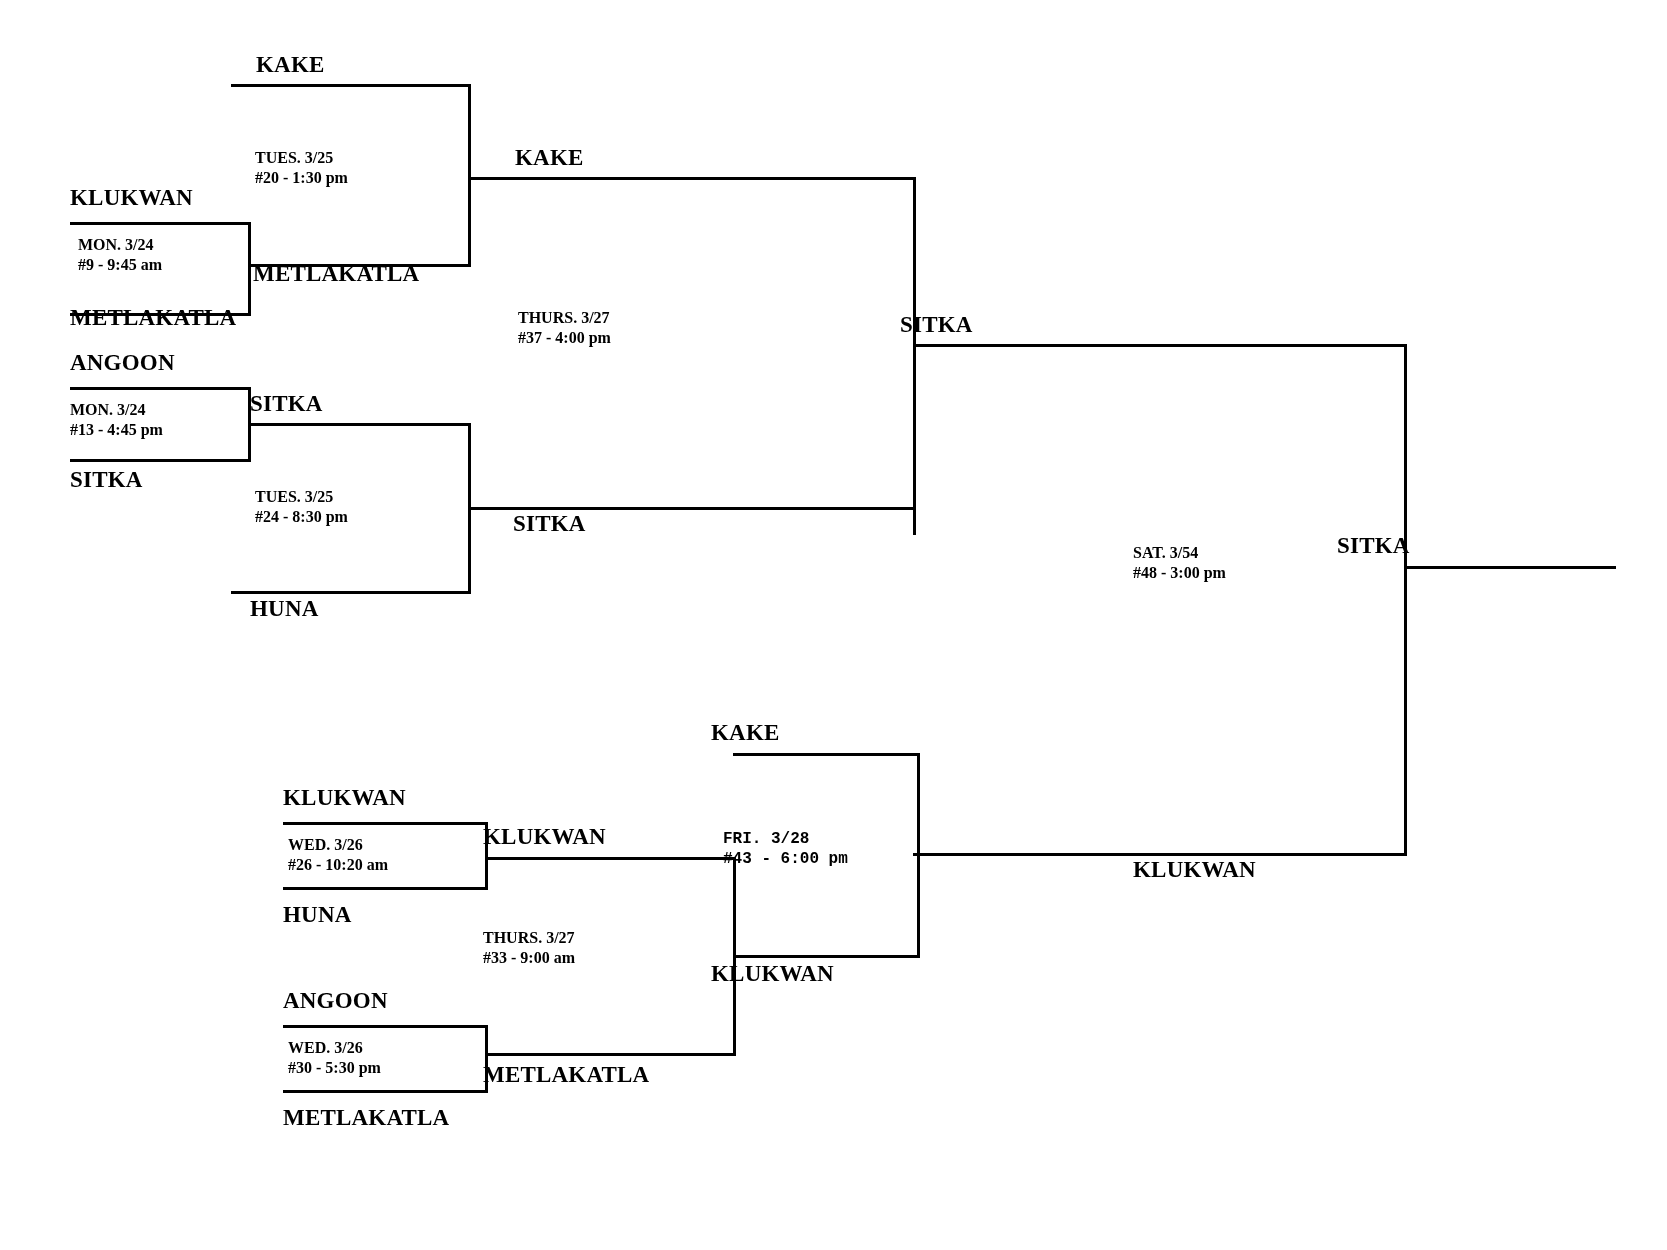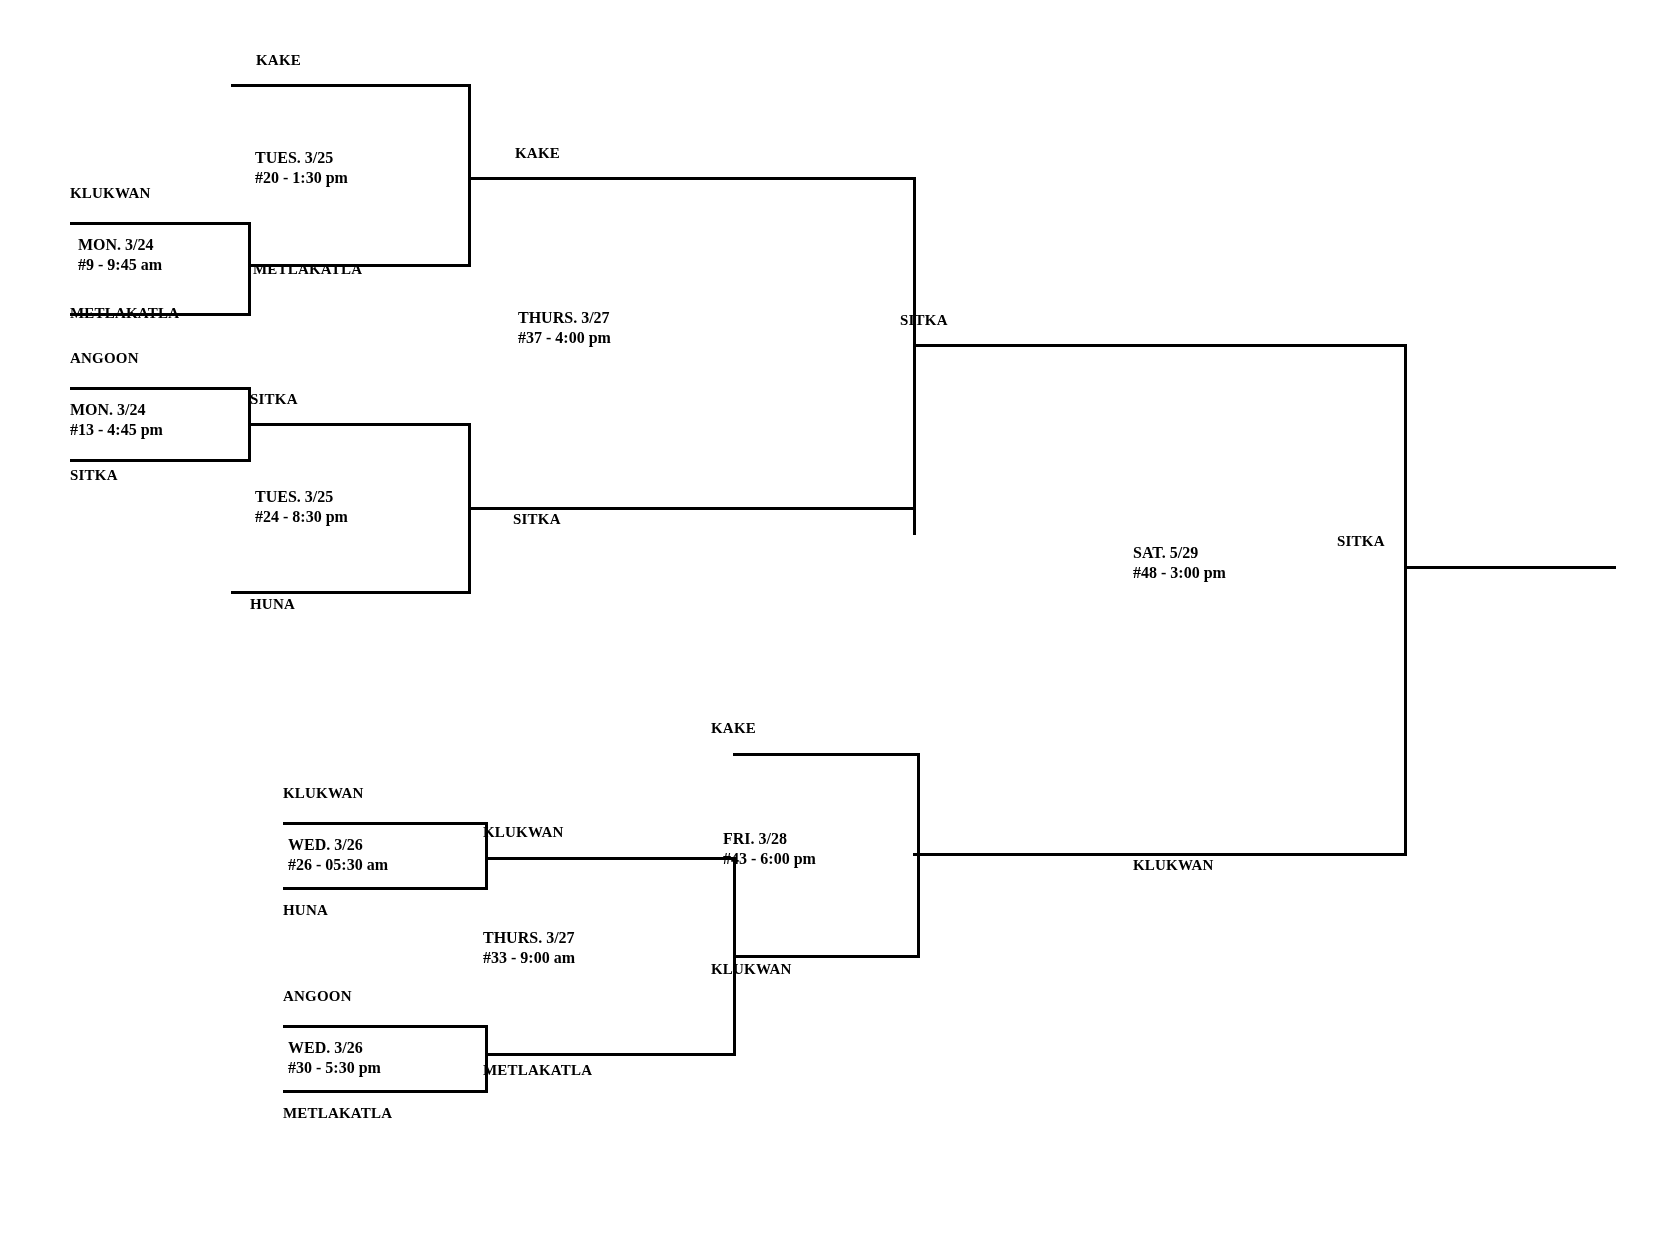--- a/index.html
+++ b/index.html
@@ -26,21 +26,21 @@
     height: 3px;
   }
   .vline {
     position: absolute;
     background: #000000;
     width: 3px;
   }
   
   .team {
     position: absolute;
-    font-size: 15px;
+    font-size: 23px;
     font-weight: 700;
     letter-spacing: 0.2px;
     white-space: nowrap;
     line-height: 1;
   }
   .gameinfo {
     position: absolute;
     font-size: 16px;
     font-weight: 700;
     white-space: nowrap;
@@ -103,35 +103,35 @@
     <span class="gi-line">THURS. 3/27</span>
     <span class="gi-line">#37 - 4:00 pm</span>
   </div>
   <div class="team" style="left:513px; top:512px;">SITKA</div>
 
   <div class="team" style="left:900px; top:313px;">SITKA</div>
   <div class="hline" style="left:913px; top:344px; width:494px;"></div>
   <div class="vline" style="left:1404px; top:344px; height:512px;"></div>
   <div class="hline" style="left:913px; top:853px; width:494px;"></div>
   <div class="gameinfo" style="left:1133px; top:543px;">
-    <span class="gi-line">SAT. 5/29</span>
+    <span class="gi-line">SAT. 3/54</span>
     <span class="gi-line">#48 - 3:00 pm</span>
   </div>
   <div class="team" style="left:1133px; top:858px;">KLUKWAN</div>
 
   <div class="team" style="left:1337px; top:534px;">SITKA</div>
   <div class="hline" style="left:1404px; top:566px; width:212px;"></div>
 
   <div class="team" style="left:283px; top:786px;">KLUKWAN</div>
   <div class="hline" style="left:283px; top:822px; width:205px;"></div>
   <div class="vline" style="left:485px; top:822px; height:68px;"></div>
   <div class="hline" style="left:283px; top:887px; width:205px;"></div>
   <div class="gameinfo" style="left:288px; top:835px;">
     <span class="gi-line">WED. 3/26</span>
-    <span class="gi-line">#26 - 05:30 am</span>
+    <span class="gi-line">#26 - 10:20 am</span>
   </div>
   <div class="team" style="left:283px; top:903px;">HUNA</div>
 
   <div class="team" style="left:283px; top:989px;">ANGOON</div>
   <div class="hline" style="left:283px; top:1025px; width:205px;"></div>
   <div class="vline" style="left:485px; top:1025px; height:68px;"></div>
   <div class="hline" style="left:283px; top:1090px; width:205px;"></div>
   <div class="gameinfo" style="left:288px; top:1038px;">
     <span class="gi-line">WED. 3/26</span>
     <span class="gi-line">#30 - 5:30 pm</span>
@@ -145,19 +145,19 @@
   <div class="gameinfo" style="left:483px; top:928px;">
     <span class="gi-line">THURS. 3/27</span>
     <span class="gi-line">#33 - 9:00 am</span>
   </div>
   <div class="team" style="left:483px; top:1063px;">METLAKATLA</div>
 
   <div class="team" style="left:711px; top:721px;">KAKE</div>
   <div class="hline" style="left:733px; top:753px; width:187px;"></div>
   <div class="vline" style="left:917px; top:753px; height:204px;"></div>
   <div class="hline" style="left:733px; top:955px; width:187px;"></div>
-  <div class="gameinfo" style="left:723px; top:829px;">
+  <div class="gameinfo" style="left:723px; top:829px;font-family:Liberation Mono, monospace;">
     <span class="gi-line">FRI. 3/28</span>
     <span class="gi-line">#43 - 6:00 pm</span>
   </div>
   <div class="team" style="left:711px; top:962px;">KLUKWAN</div>
 
 </div>
 
 </body></html>

